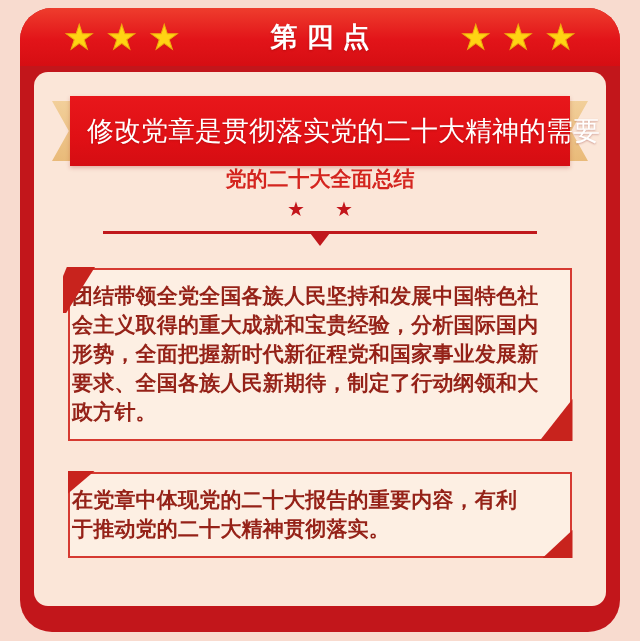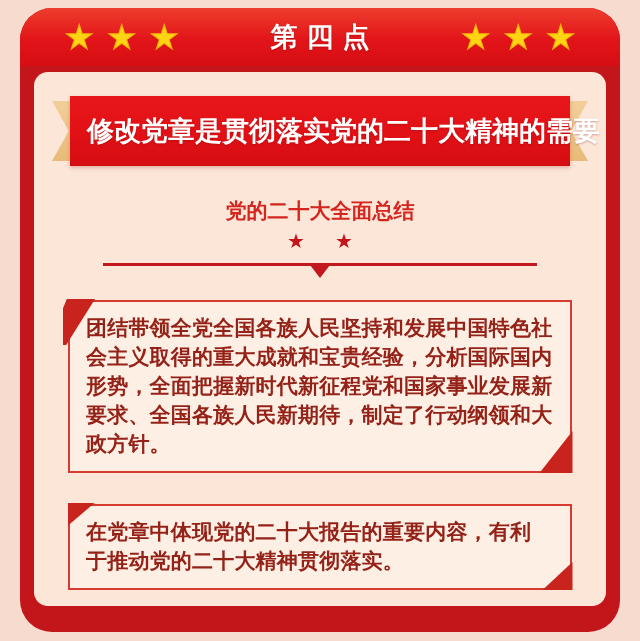--- a/index.html
+++ b/index.html
@@ -45,26 +45,26 @@
   }
   .ribbon-tail.left  { left:-18px;  clip-path:polygon(0 0,100% 0,100% 100%,0 100%,42% 50%); }
   .ribbon-tail.right { right:-18px; clip-path:polygon(0 0,100% 0,58% 50%,100% 100%,0 100%); }
   .ribbon-body {
     position:absolute; inset:0; z-index:1;
     background:linear-gradient(180deg,#e8171b 0%,#e01015 60%,#d50d12 100%);
     display:flex; align-items:center; justify-content:center;
     box-shadow:0 2px 4px rgba(150,20,10,.25);
   }
   .ribbon-title {
-    color:#ffffff; font-size:27px; font-weight:700; white-space:nowrap;
+    color:#ffffff; font-size:27px; font-weight:400; white-space:nowrap;
     text-shadow:0 1px 2px rgba(120,0,0,.3);
     margin-left:47px;
   }
   
-  .lead { margin-top:32px; }
+  .lead { }
   .lead-line1 {
     text-align:center; color:#d4251f; font-size:21px; font-weight:800;
     line-height:26px;
   }
   .lead-line2-row {
     margin-top:6px; display:flex; align-items:center; justify-content:center;
     gap:30px;
   }
   .red-star { color:#c3161b; font-size:20px; line-height:22px; }
   .lead-line2 {
@@ -78,21 +78,21 @@
   .tri-down {
     position:absolute; left:50%; top:2px; transform:translateX(-50%);
     width:0; height:0;
     border-left:10px solid transparent; border-right:10px solid transparent;
     border-top:13px solid #c0181c;
   }
   
   .textbox {
     position:relative; margin:34px 34px 0;
     background:#fdefe3; border:2.5px solid #d63a31;
-    padding:12px 16px;
+    padding:12px 2px;
   }
   .textbox + .textbox { margin-top:31px; }
   .textbox p {
     color:#952218; font-size:21px; font-weight:700; line-height:29px;
     white-space:pre-line; letter-spacing:0.2px;
   }
   .accent { position:absolute; background:#c8231d; }
   .accent-wedge-tl {
     top:-2.5px; left:-7px; width:32px; height:46px;
     clip-path:polygon(12% 0,100% 0,10% 100%,0 100%,0 20%);

